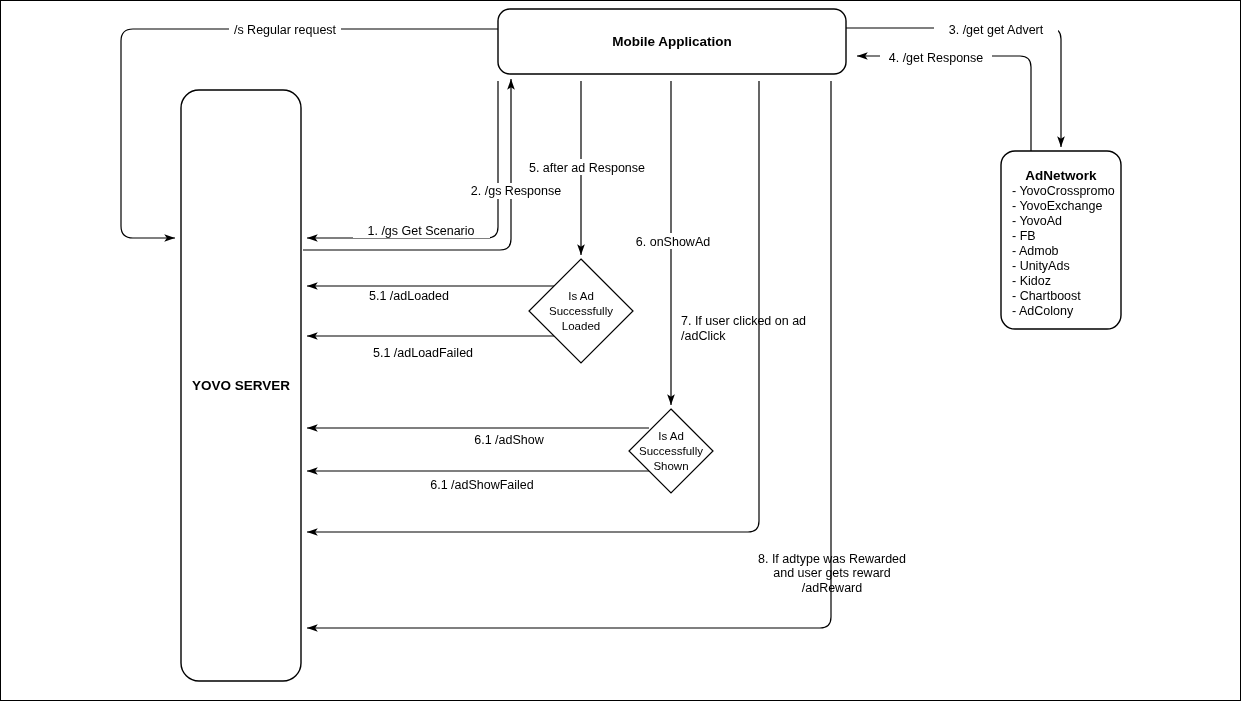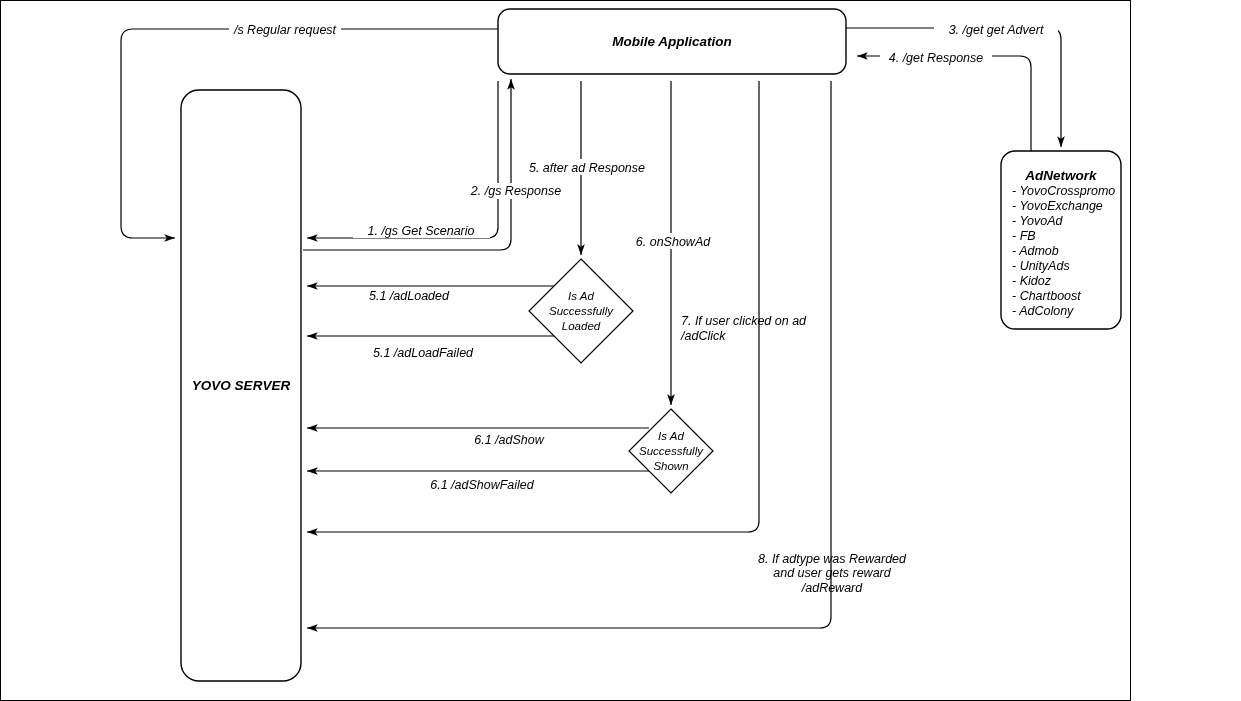--- a/index.html
+++ b/index.html
@@ -5,27 +5,26 @@
   html, body {
     margin: 0;
     padding: 0;
     background: #ffffff;
   }
   body {
     font-family: "Liberation Sans", sans-serif;
   }
   #canvas {
     position: relative;
-    width: 1131px;
+    width: 1241px;
     height: 701px;
     background: #ffffff;
     border: 1px solid #000000;
     box-sizing: border-box;
     overflow: hidden;
-    font-style: italic;
   }
   svg#diagram {
     position: absolute;
     left: 0;
     top: 0;
     width: 1241px;
     height: 701px;
   }
   .node-rect {
     fill: #ffffff;

